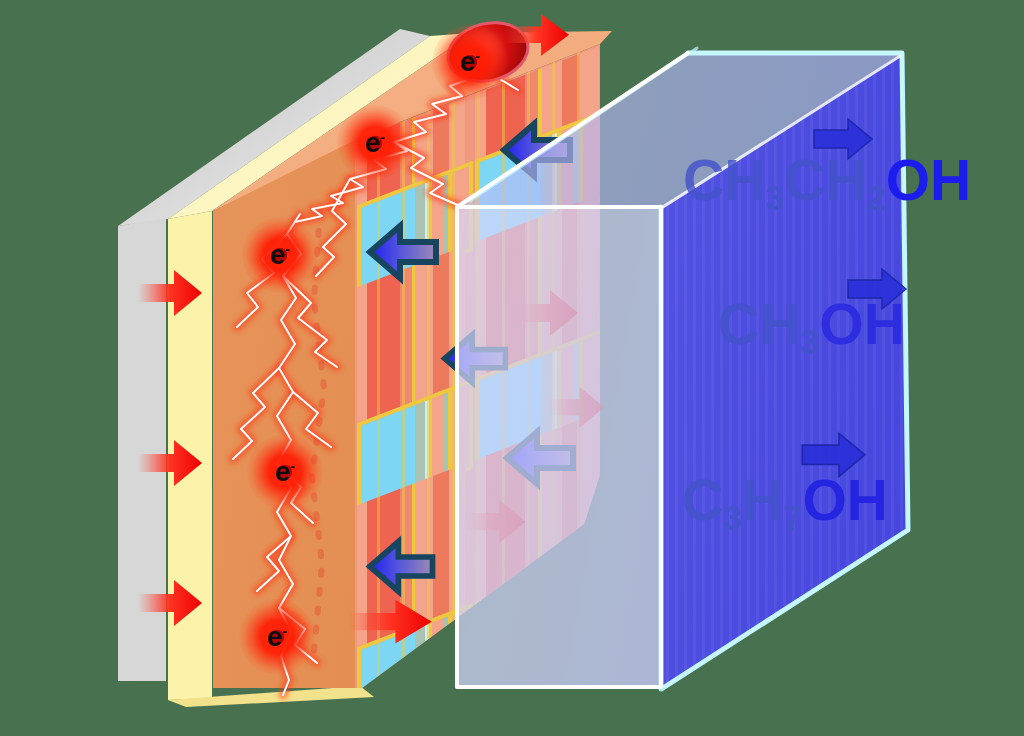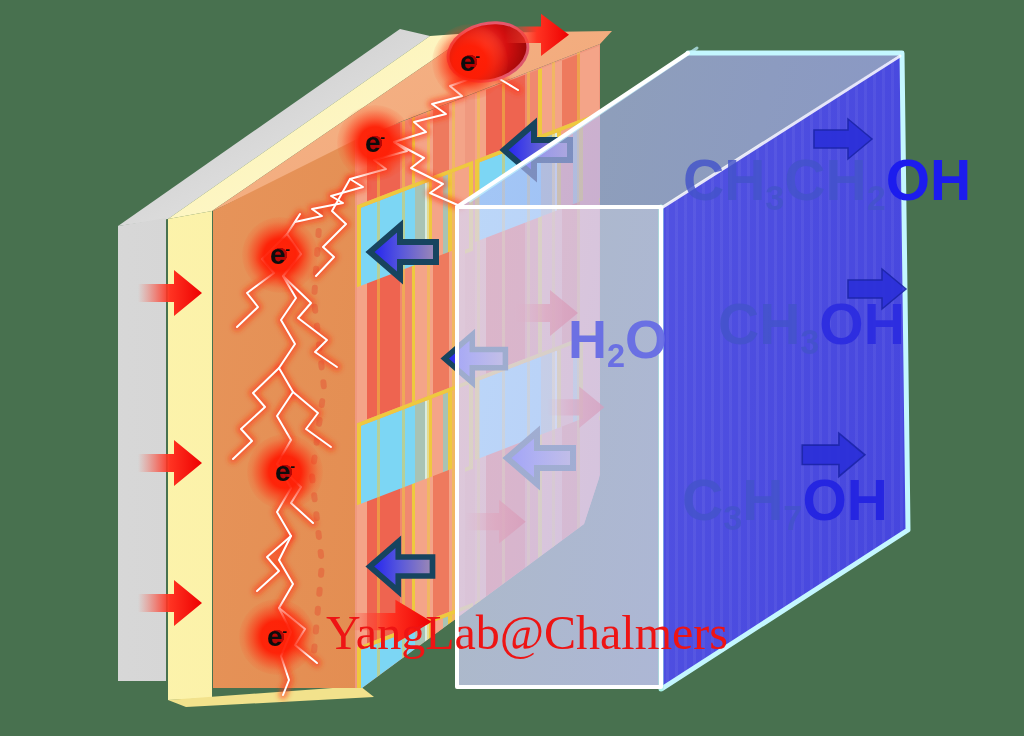--- a/index.html
+++ b/index.html
@@ -190,17 +190,15 @@
     <use href="#arrR" transform="translate(503,10) scale(1.0,0.92)" fill="url(#gradR)"></use>
   </svg>
 
 
   <div class="txt mol ethanol"><span>CH</span><span class="sub">3</span><span>CH</span><span class="sub">2</span><span class="vivid">OH</span></div>
 
   <div class="txt mol methanol"><span>CH</span><span class="sub">3</span><span class="vivid" style="color:rgba(43,43,224,.92)">OH</span></div>
 
   <div class="txt mol propanol"><span>C</span><span class="sub">3</span><span>H</span><span class="sub">7</span><span class="vivid" style="color:rgba(36,36,224,.95)">OH</span></div>
 
-  <div class="txt water"><span>H</span><span class="sub">2</span><span>O</span></div>
-
-  <div class="txt watermark"><span>YangLab@Chalmers</span></div>
+
 
 </div>
 
 </body></html>

